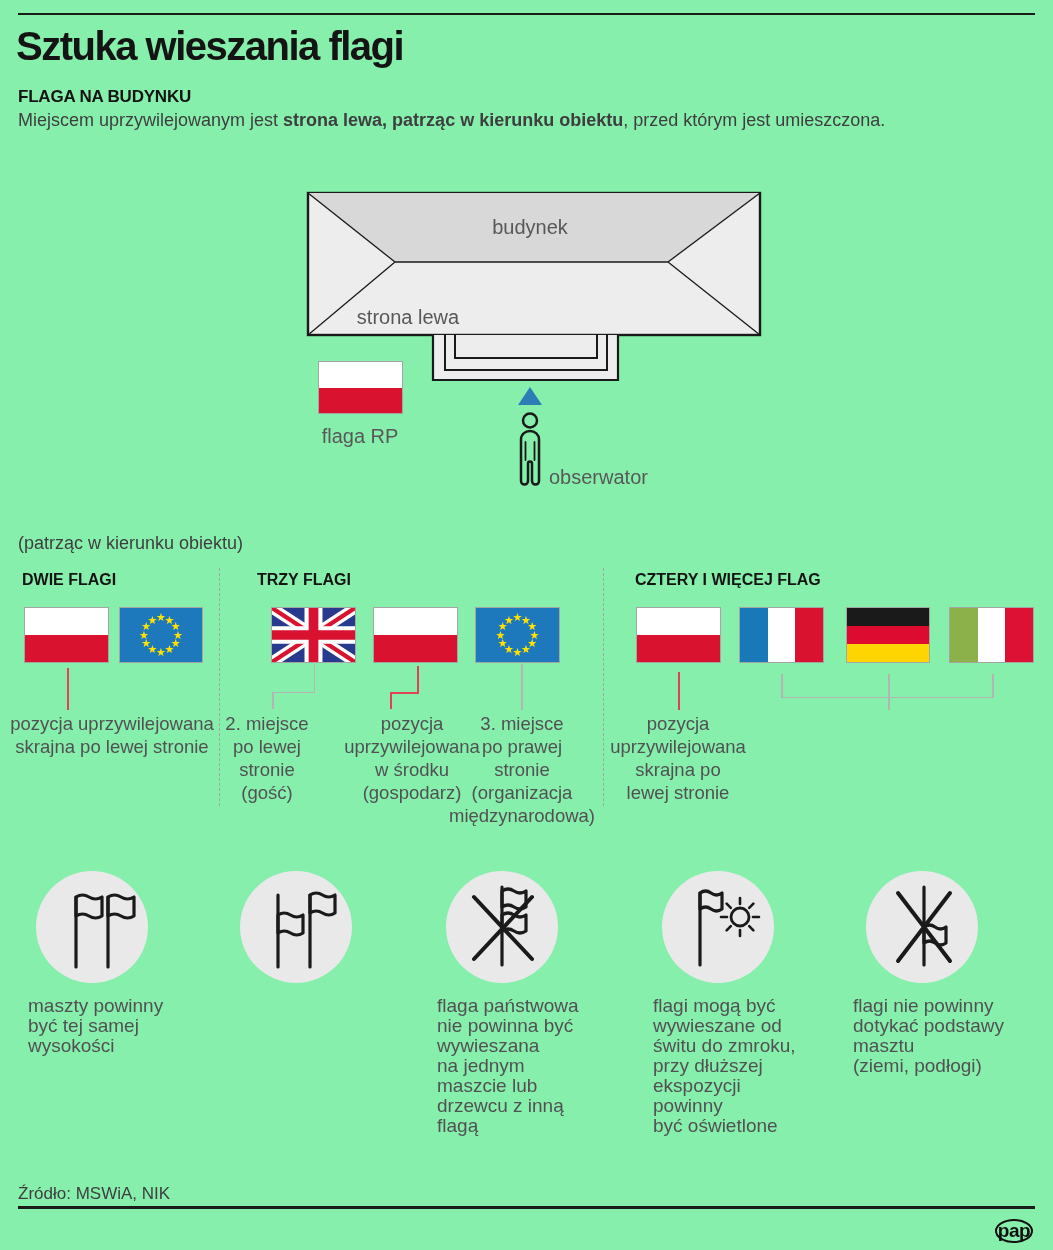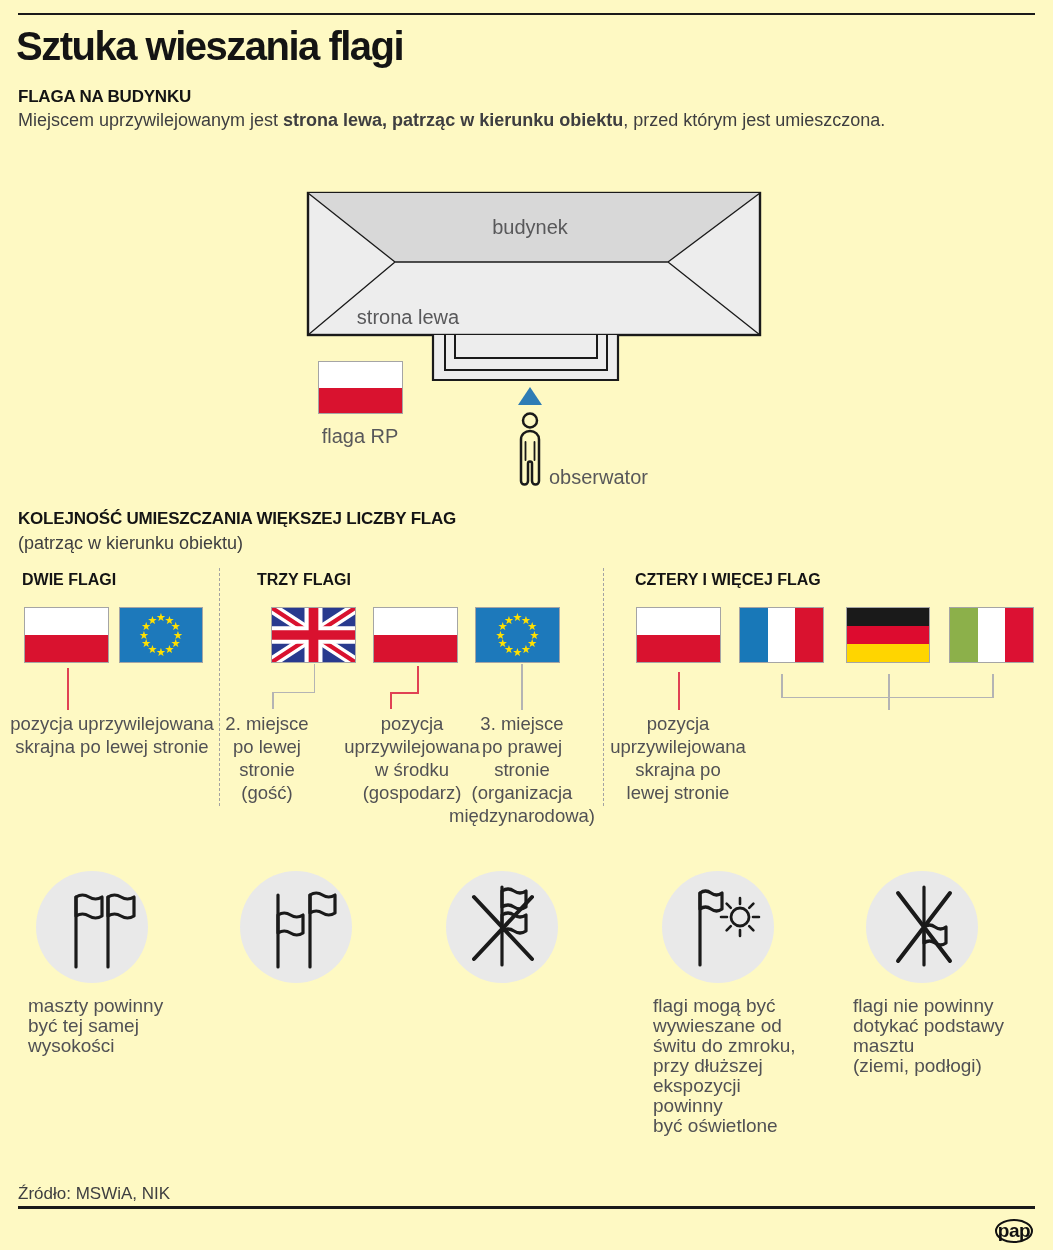--- a/index.html
+++ b/index.html
@@ -1,16 +1,16 @@
 <!DOCTYPE html>
 <html lang="pl"><head>
 <meta charset="utf-8">
 <style>
   html,body{margin:0;padding:0;background:#fff;}
-  .canvas{position:relative;width:1053px;height:1250px;background:#fef9c3;overflow:hidden;
+  .canvas{position:relative;width:1053px;height:1250px;background:#86efac;overflow:hidden;
           font-family:"Liberation Sans","DejaVu Sans",sans-serif;color:#1a1a1a;}
   .abs{position:absolute;}
   .rule{background:#1a1a1a;}
   .title{margin:0;font-size:40px;font-weight:bold;letter-spacing:-1.5px;color:#141414;}
   .h2{font-size:17px;font-weight:bold;letter-spacing:-0.2px;color:#141414;}
   .body{font-size:18px;line-height:24px;color:#3e3e40;}
   .subhead{font-size:18px;color:#3e3e40;}
   .col-title{font-size:16px;font-weight:bold;color:#141414;}
   .flag{box-shadow:0 0 0 1px #a5a5a5;overflow:hidden;}
   .flag .star{position:absolute;font-size:11px;line-height:11px;width:11px;text-align:center;}
@@ -56,21 +56,20 @@
       <path d="M525.5,442 V460 M534.5,442 V460" stroke-width="1.8"></path>
     </g>
     <text x="549" y="484" text-anchor="start" font-size="20" fill="#58585a">obserwator</text>
     <text x="360" y="443" text-anchor="middle" font-size="20" fill="#58585a">flaga RP</text>
   </svg>
   <div class="abs flag" style="left: 319px; top: 362px; width: 83px; height: 51px; display: flex; flex-direction: column;">
       <div style="flex: 1 1 0%; background: rgb(255, 255, 255);"></div>
       <div style="flex: 1 1 0%; background: rgb(217, 18, 47);"></div>
     </div>
 
-  <div class="abs h2" style="left:18px;top:509px">KOLEJNOŚĆ UMIESZCZANIA WIĘKSZEJ LICZBY FLAG</div>
   <div class="abs subhead" style="left:18px;top:533px">(patrząc w kierunku obiektu)</div>
 
   <div class="abs dashed" style="left:219px;top:568px;height:238px"></div>
   <div class="abs dashed" style="left:603px;top:568px;height:238px"></div>
 
   <div class="abs col-title" style="left:22px;top:571px">DWIE FLAGI</div>
   <div class="abs col-title" style="left:257px;top:571px">TRZY FLAGI</div>
   <div class="abs col-title" style="left:635px;top:571px">CZTERY I WIĘCEJ FLAG</div>
 
   <div class="abs flag" style="left: 25px; top: 608px; width: 83px; height: 54px; display: flex; flex-direction: column;">
@@ -223,20 +222,27 @@
         <path d="M58,16 V94"></path>
         <path d="M58,56 q5.5,-4 11,0 q5.5,4 11,0 v16 q-5.5,4 -11,0 q-5.5,-4 -11,0 z"></path>
         <path d="M32,22 L84,90 M84,22 L32,90" stroke-width="4"></path>
       </g>
     </svg>
   </div>
 
   <div class="abs caption" style="left:28px;top:996px;width:195px">maszty powinny
 być tej samej
 wysokości</div>
+  <div class="abs caption" style="left:437px;top:996px;width:195px">flaga państwowa
+nie powinna być
+wywieszana
+na jednym
+maszcie lub
+drzewcu z inną
+flagą</div>
   <div class="abs caption" style="left:653px;top:996px;width:195px">flagi mogą być
 wywieszane od
 świtu do zmroku,
 przy dłuższej
 ekspozycji
 powinny
 być oświetlone</div>
   <div class="abs caption" style="left:853px;top:996px;width:195px">flagi nie powinny
 dotykać podstawy
 masztu

